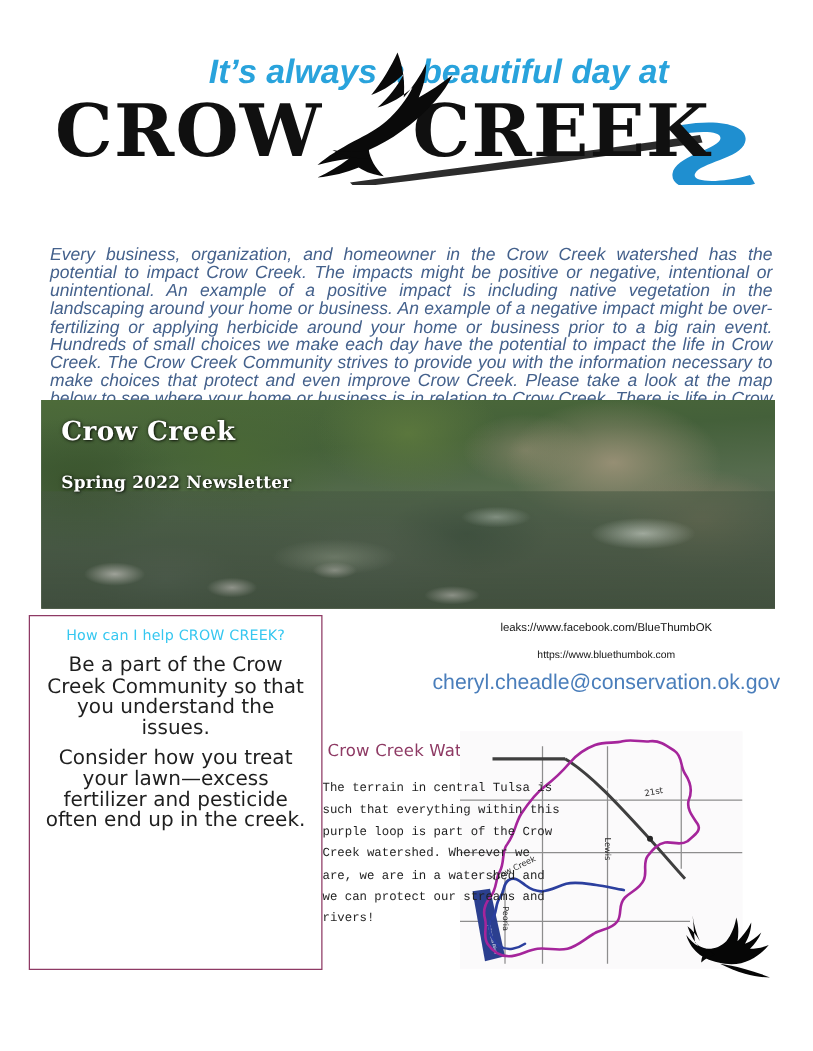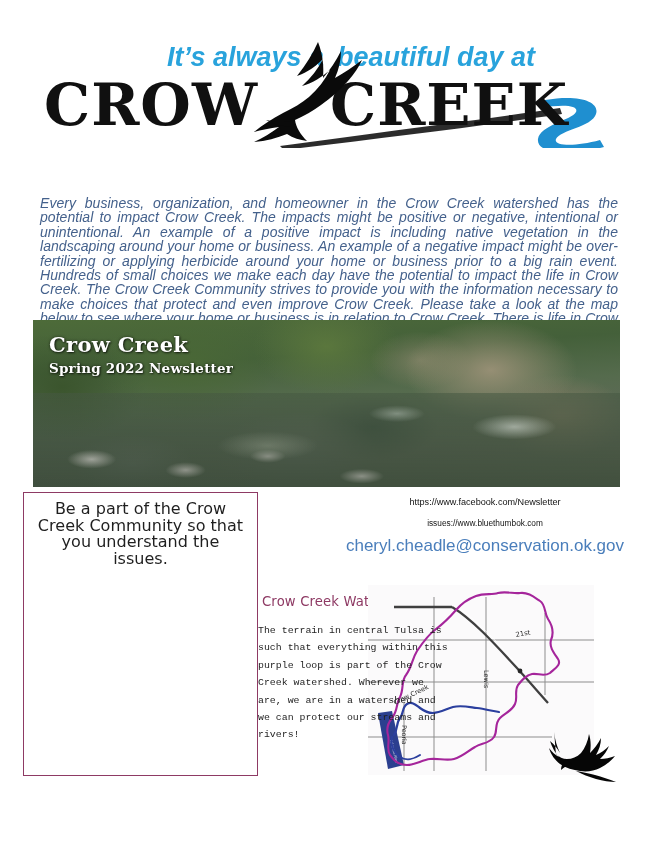--- a/index.html
+++ b/index.html
@@ -86,21 +86,21 @@
     left: 16px; top: 12px;
     color: #ffffff;
     font-family: "DejaVu Serif", serif;
     font-weight: bold;
     text-shadow:
       0 0 3px rgba(0,0,0,0.55),
       1px 1px 2px rgba(0,0,0,0.6);
   }
   .banner .t-sub1 { font-size: 21px; line-height: 26px; letter-spacing: 0.3px; }
   .banner .t-main { font-size: 36px; line-height: 46px; letter-spacing: 0.5px; margin-top: 4px; }
-  .banner .t-issue { font-size: 13.5px; line-height: 20px; letter-spacing: 0.2px; }
+  .banner .t-issue { font-size: 13.5px; line-height: 20px; margin-top: 18px; letter-spacing: 0.2px; }
 
   
   .helpbox {
     position: absolute;
     left: 23px; top: 492px;
     width: 235px; height: 284px;
     border: 1.6px solid #8e3a64;
     box-sizing: border-box;
     padding: 8px 10px 6px 10px;
     background: #ffffff;
@@ -224,26 +224,28 @@
   <div class="photo"></div>
   <div class="water"></div>
   <div class="rocks"></div>
   <div class="titles">
     <div class="t-sub1">Crow Creek</div>
     <div class="t-issue">Spring 2022 Newsletter</div>
   </div>
 </div>
 
 <div class="helpbox">
+  <div class="hb-title">How can I help CROW CREEK?</div>
   <div class="hb-p">Be a part of the Crow Creek Community so that you understand the issues.</div>
+  <div class="hb-p">Consider how you treat your lawn—excess fertilizer and pesticide often end up in the creek.</div>
 </div>
 
 <div class="links">
-  <a class="lk lk2" href="#">https://www.facebook.com/Newsletter</a>
-  <a class="lk lk3" href="#">issues://www.bluethumbok.com</a>
+  <a class="lk lk2" href="#">leaks://www.facebook.com/BlueThumbOK</a>
+  <a class="lk lk3" href="#">https://www.bluethumbok.com</a>
   <a class="lk lk4" href="#">cheryl.cheadle@conservation.ok.gov</a>
 </div>
 
 <div class="ws-title">Crow Creek Watershed</div>
 <div class="ws-text">The terrain in central Tulsa is such that everything within this purple loop is part of the Crow Creek watershed.  Wherever we are, we are in a watershed and we can protect our streams and rivers!</div>
 
 <div class="map">
   <svg width="226" height="190" viewBox="0 0 226 190" xmlns="http://www.w3.org/2000/svg">
     <rect x="0" y="0" width="226" height="190" fill="#fbfafb"></rect>
 

